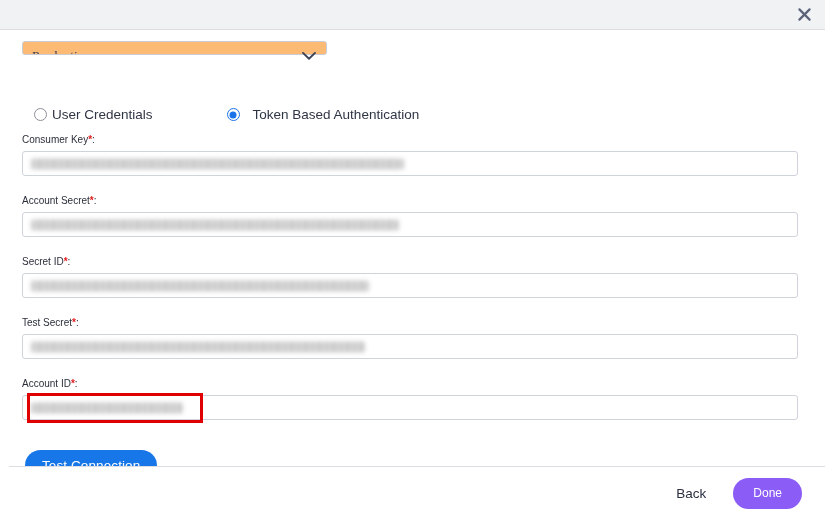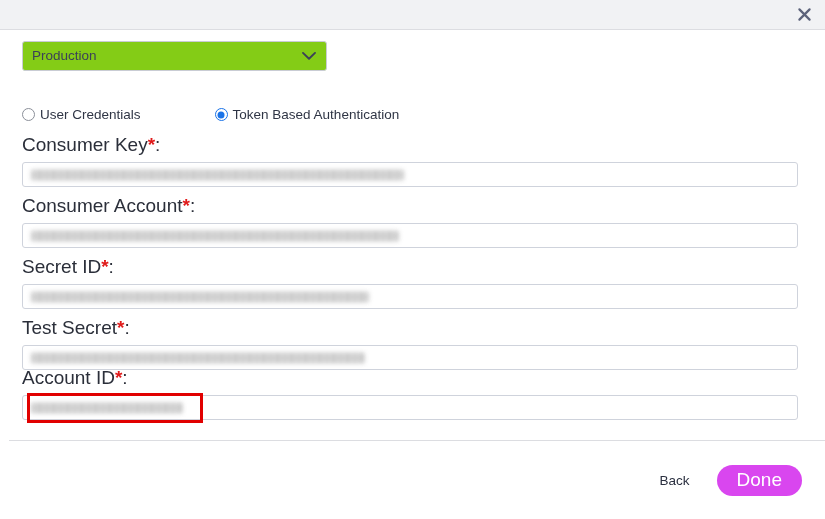--- a/index.html
+++ b/index.html
@@ -65,57 +65,57 @@
 
   .env-select-wrap {
     position: absolute;
     left: 22px;
     top: 11px;
     width: 305px;
     height: 30px;
   }
   .env-select {
     width: 100%;
-    height: 30px;
+    height: 14px;
     box-sizing: border-box;
     border: 1px solid #c9ccd4;
     border-radius: 3px;
-    background: #84cc16;
-    font-family: Liberation Sans, sans-serif;
+    background: #fdba74;
+    font-family: Liberation Serif, serif;
     font-size: 13.5px;
     color: #3c4257;
     padding: 0 28px 0 9px;
     -webkit-appearance: none;
     appearance: none;
     cursor: pointer;
     line-height: 28px;
   }
   .select-chevron {
     position: absolute;
     right: 11px;
     top: 50%;
     transform: translateY(-50%);
     pointer-events: none;
     display: block;
   }
 
   
   .radio-row {
     position: absolute;
-    left: 22px;
+    left: 34px;
     top: 77px;
     display: flex;
     align-items: center;
   }
   .radio-item {
     display: flex;
     align-items: center;
     cursor: pointer;
   }
-  .radio-item + .radio-item { margin-left: 74px; }
+  .radio-item + .radio-item { margin-left: 74px; gap: 8px; }
   .radio-mark {
     width: 13px;
     height: 13px;
     border-radius: 50%;
     border: 1.3px solid #8b8f99;
     background: #fff;
     box-sizing: border-box;
     flex: 0 0 auto;
     position: relative;
   }
@@ -140,21 +140,21 @@
     white-space: nowrap;
   }
 
   
   .field {
     position: absolute;
     left: 22px;
     width: 776px;
   }
   .field-label {
-    font-size: 19px;
+    font-size: 10px;
     color: #2b2f3a;
     margin-bottom: 6px;
     display: block;
     font-weight: 400;
   }
   .req { color: #e01b1b; font-weight: 700; }
   .field-input {
     width: 776px;
     height: 25px;
     box-sizing: border-box;
@@ -212,21 +212,21 @@
     cursor: pointer;
     letter-spacing: 0.1px;
   }
 
   
   .modal-footer {
     position: absolute;
     left: 9px;
     right: 0;
     bottom: 0;
-    height: 79px;
+    height: 53px;
     border-top: 1px solid #dcdde1;
     background: #ffffff;
     display: flex;
     align-items: center;
     justify-content: flex-end;
     padding-right: 23px;
     box-sizing: border-box;
   }
   .back-btn {
     background: transparent;
@@ -234,24 +234,24 @@
     font-family: "Liberation Sans", sans-serif;
     font-size: 13.5px;
     color: #2b3040;
     cursor: pointer;
     padding: 4px 6px;
     margin-right: 21px;
   }
   .done-btn {
     border: none;
     border-radius: 16px;
-    background: #d946ef;
+    background: #8b5cf6;
     color: #ffffff;
     font-family: "Liberation Sans", sans-serif;
-    font-size: 19px;
+    font-size: 12px;
     height: 31px;
     padding: 0 20px;
     cursor: default;
   }
 </style>
 </head>
 <body>
 
 <div class="modal">
 
@@ -287,21 +287,21 @@
 
     <div class="field" style="top:104px;">
       <label class="field-label"><span>Consumer Key</span><span class="req">*</span><span>:</span></label>
       <div style="position:relative;">
         <input class="field-input" type="text" placeholder="" style="">
         <span class="redact" style="width:373px;"></span>
       </div>
     </div>
 
     <div class="field" style="top:165px;">
-      <label class="field-label"><span>Consumer Account</span><span class="req">*</span><span>:</span></label>
+      <label class="field-label"><span>Account Secret</span><span class="req">*</span><span>:</span></label>
       <div style="position:relative;">
         <input class="field-input" type="text" placeholder="" style="">
         <span class="redact" style="width:368px;"></span>
       </div>
     </div>
 
     <div class="field" style="top:226px;">
       <label class="field-label"><span>Secret ID</span><span class="req">*</span><span>:</span></label>
       <div style="position:relative;">
         <input class="field-input" type="text" placeholder="" style="">
@@ -310,21 +310,21 @@
     </div>
 
     <div class="field" style="top:287px;">
       <label class="field-label"><span>Test Secret</span><span class="req">*</span><span>:</span></label>
       <div style="position:relative;">
         <input class="field-input" type="text" placeholder="" style="">
         <span class="redact" style="width:334px;"></span>
       </div>
     </div>
 
-    <div class="field" style="top:337px;">
+    <div class="field" style="top:348px;">
       <label class="field-label"><span>Account ID</span><span class="req">*</span><span>:</span></label>
       <div style="position:relative;">
         <input class="field-input" type="text" placeholder="" style="">
         <span class="redact" style="width:152px;"></span>
         <span class="annot-box" style="left:5px; top:-2px; width:176px; height:30px;"></span>
       </div>
     </div>
 
     <button class="test-btn">Test Connection</button>
   </div>

